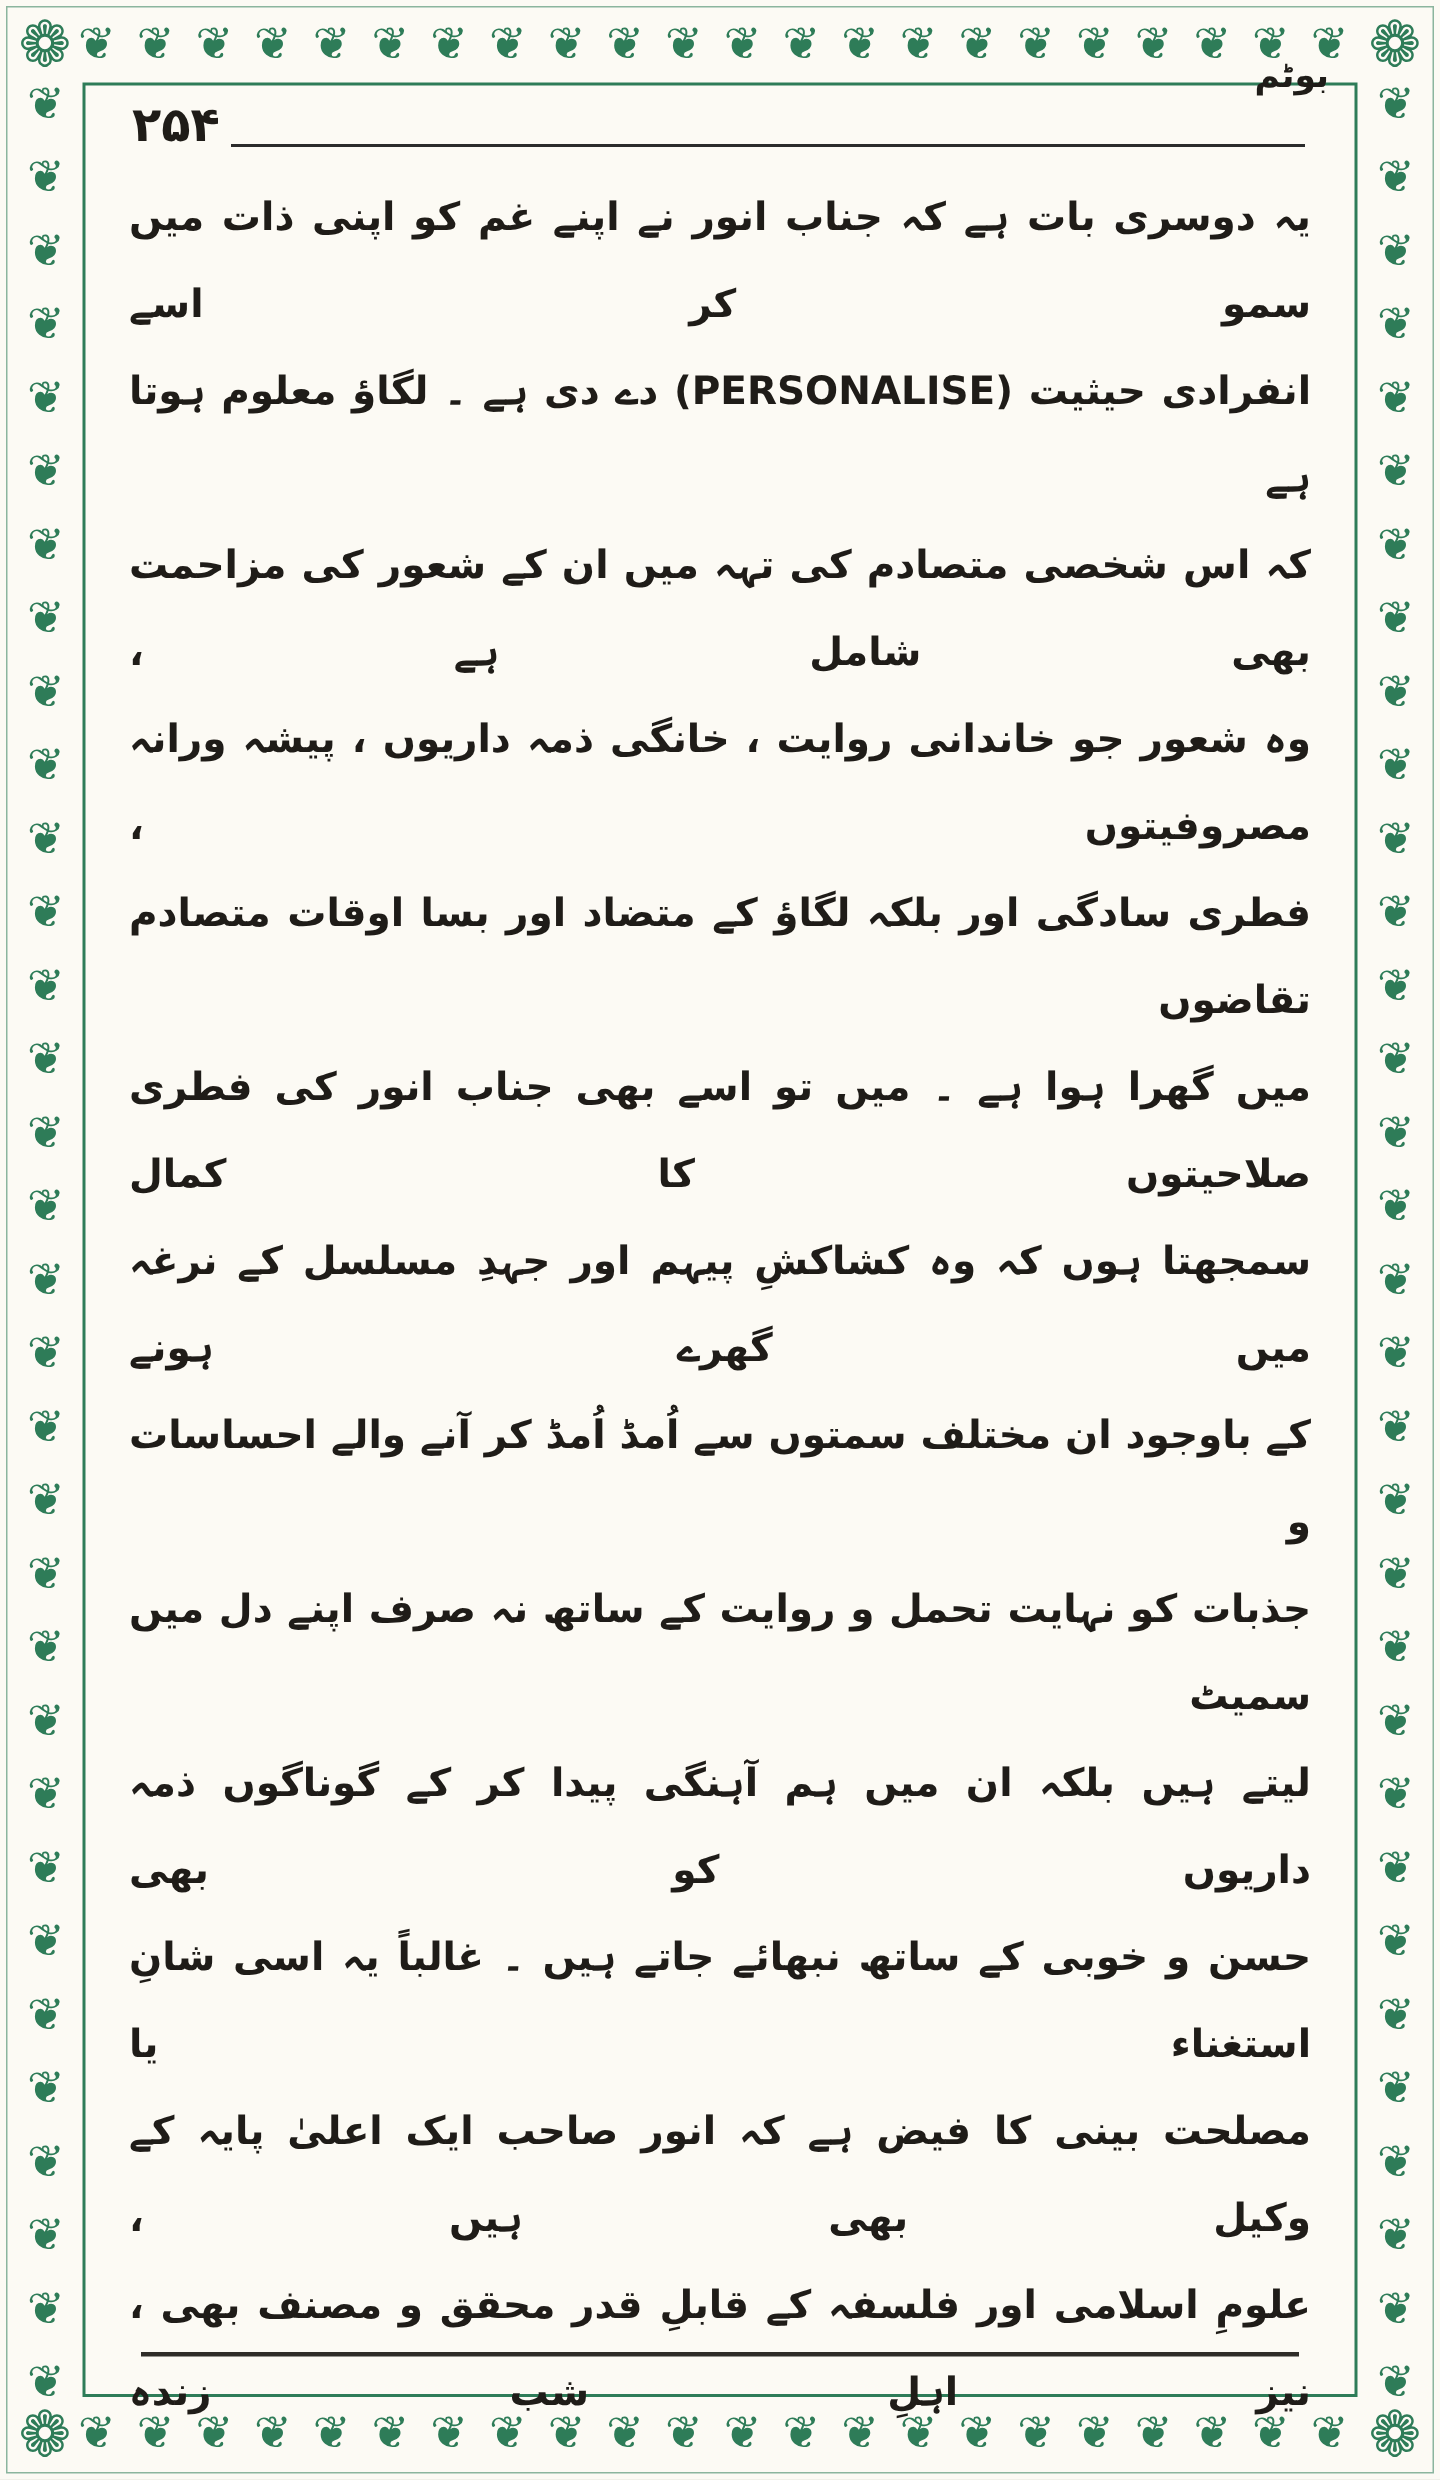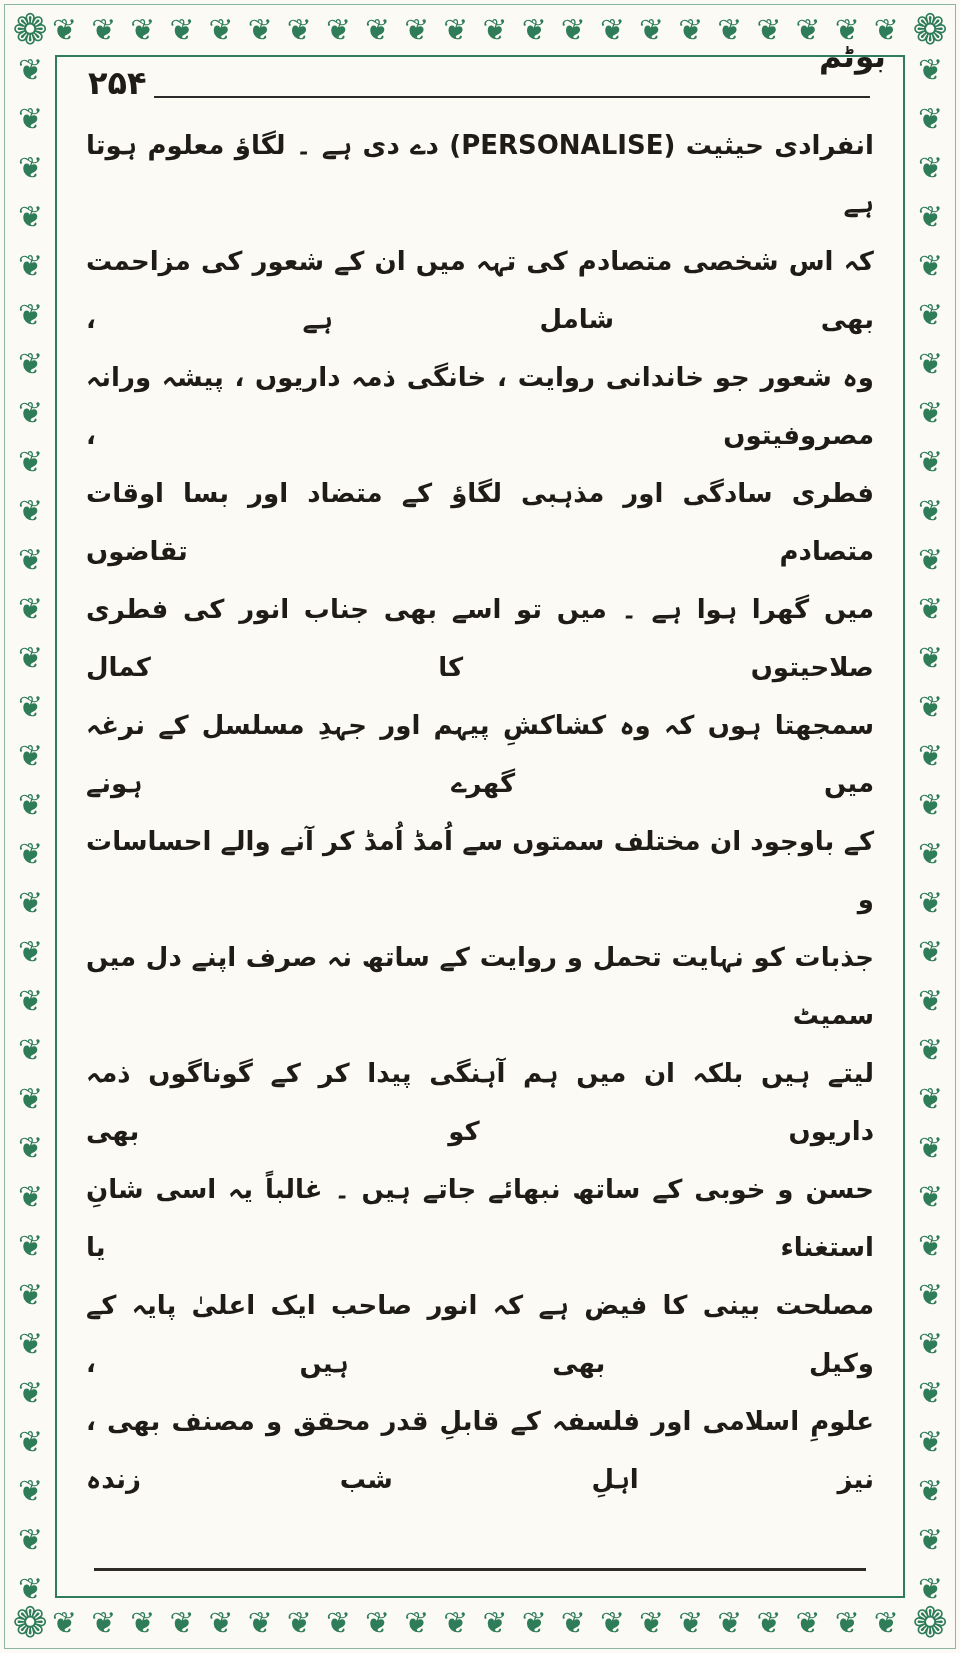--- a/index.html
+++ b/index.html
@@ -82,21 +82,21 @@
   .page-number {
     position: absolute; left: 2px; top: 6px;
     font-size: 32px; font-weight: 700;
   }
   .header-rule {
     position: absolute; left: 68px; right: 4px; top: 38px;
     border-top: 2px solid #2b2b2b;
   }
   .header-mark {
     position: absolute; right: -12px; top: -20px;
-    font-size: 31px; font-weight: 700;
+    font-size: 23px; font-weight: 700;
   }
 
   .body-text { margin-top: 8px; }
   .line {
     font-size: 26px;
     font-weight: 700;
     line-height: 58px;
     text-align: justify;
     text-align-last: justify;
   }
@@ -125,24 +125,25 @@
 
   <div class="content">
 
     <div class="header">
       <span class="page-number">۲۵۴</span>
       <span class="header-rule"></span>
       <span class="header-mark">بوٹم</span>
     </div>
 
     <div class="body-text">
+      <div class="line">یہ دوسری بات ہے کہ جناب انور نے اپنے غم کو اپنی ذات میں سمو کر اسے</div>
       <div class="line">انفرادی حیثیت (PERSONALISE) دے دی ہے ۔ لگاؤ معلوم ہوتا ہے</div>
       <div class="line">کہ اس شخصی متصادم کی تہہ میں ان کے شعور کی مزاحمت بھی شامل ہے ،</div>
       <div class="line">وہ شعور جو خاندانی روایت ، خانگی ذمہ داریوں ، پیشہ ورانہ مصروفیتوں ،</div>
-      <div class="line">فطری سادگی اور مذہبی لگاؤ کے متضاد اور بسا اوقات متصادم تقاضوں</div>
+      <div class="line">فطری سادگی اور بلکہ لگاؤ کے متضاد اور بسا اوقات متصادم تقاضوں</div>
       <div class="line">میں گھرا ہوا ہے ۔ میں تو اسے بھی جناب انور کی فطری صلاحیتوں کا کمال</div>
       <div class="line">سمجھتا ہوں کہ وہ کشاکشِ پیہم اور جہدِ مسلسل کے نرغہ میں گھرے ہونے</div>
       <div class="line">کے باوجود ان مختلف سمتوں سے اُمڈ اُمڈ کر آنے والے احساسات و</div>
       <div class="line">جذبات کو نہایت تحمل و روایت کے ساتھ نہ صرف اپنے دل میں سمیٹ</div>
       <div class="line">لیتے ہیں بلکہ ان میں ہم آہنگی پیدا کر کے گوناگوں ذمہ داریوں کو بھی</div>
       <div class="line">حسن و خوبی کے ساتھ نبھائے جاتے ہیں ۔ غالباً یہ اسی شانِ استغناء یا</div>
       <div class="line">مصلحت بینی کا فیض ہے کہ انور صاحب ایک اعلیٰ پایہ کے وکیل بھی ہیں ،</div>
       <div class="line">علومِ اسلامی اور فلسفہ کے قابلِ قدر محقق و مصنف بھی ، نیز اہلِ شب زندہ</div>
 
     </div>

